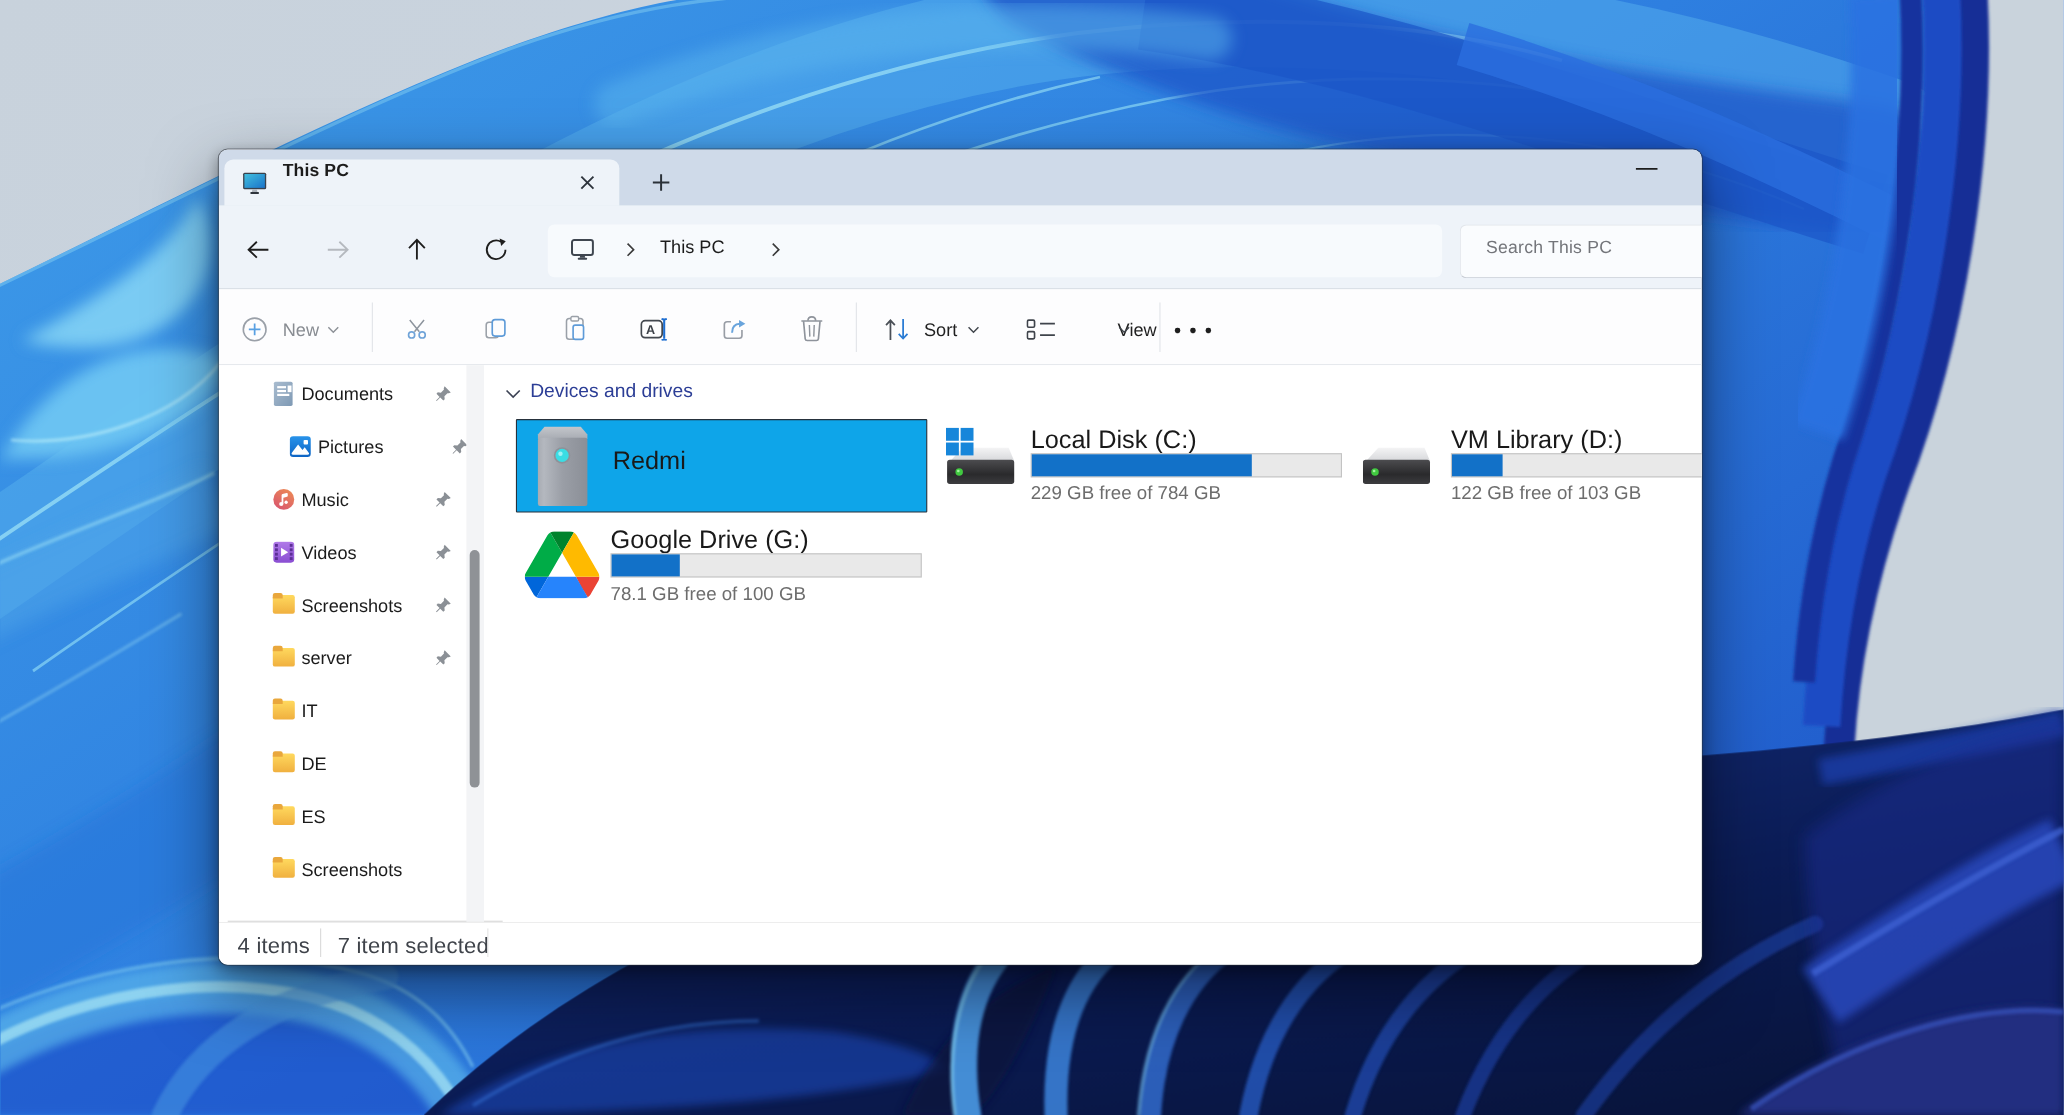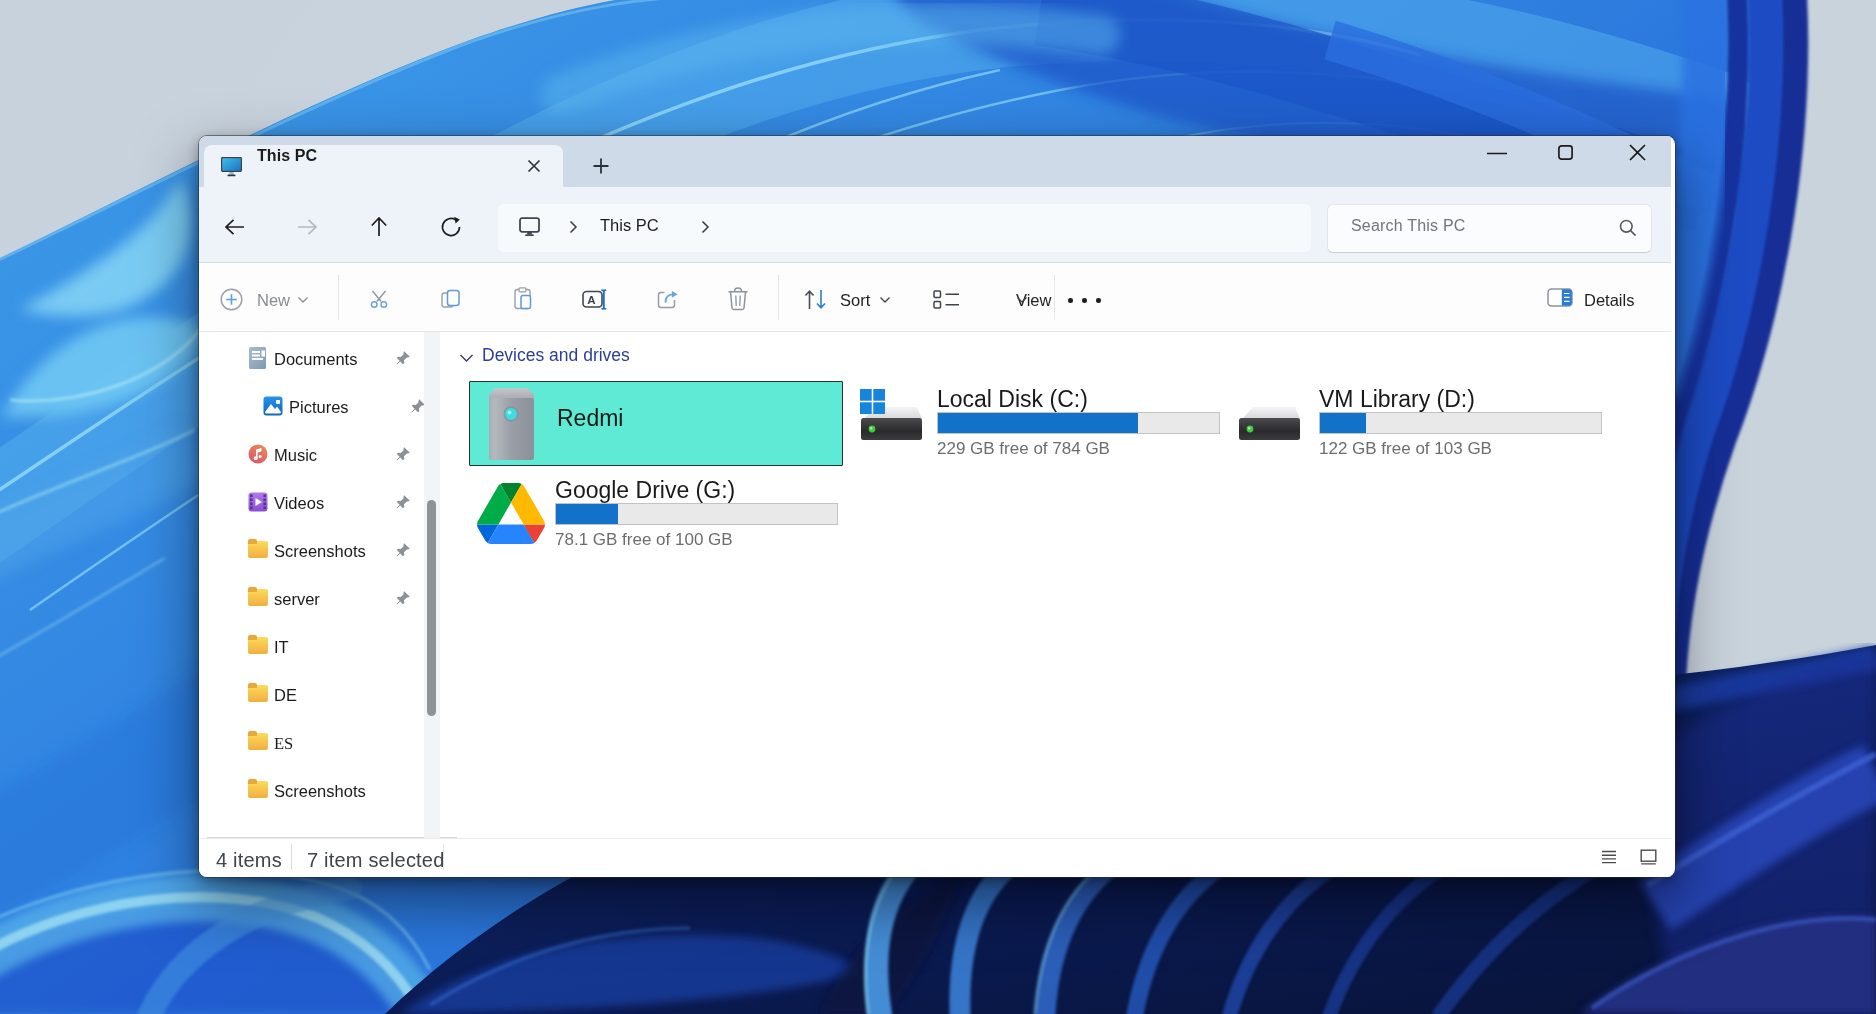--- a/index.html
+++ b/index.html
@@ -1,19 +1,19 @@
 <!DOCTYPE html>
 <html><head>
 <meta charset="utf-8">
 <style>
   * { margin:0; padding:0; box-sizing:border-box; }
   html,body { width:1876px; height:1014px; overflow:hidden; font-family:"Liberation Sans", sans-serif; }
   #stage { position:relative; width:1876px; height:1014px; overflow:hidden; }
   #wall { position:absolute; left:0; top:0; }
-  .win { position:absolute; left:199px; top:136px; width:1476px; height:741px;
+  .win { position:absolute; left:199px; top:136px; width:1348px; height:741px;
          border-radius:8px; overflow:hidden; background:#fff;
          box-shadow:0 25px 60px rgba(0,0,10,.5), 0 4px 14px rgba(0,0,10,.35);
          outline:1px solid rgba(40,45,55,.55); }
   .abs { position:absolute; }
   
   .titlebar { left:0; top:0; width:1472px; height:51px; background:#cfdae9; }
   .tab { left:5px; top:9px; width:359px; height:42px; background:#eef3f9; border-radius:8px 8px 0 0; }
   .tabtxt { left:58px; top:11px; font-size:16px; font-weight:700; color:#1c1c1c; letter-spacing:0.1px;}
   
   .navbar { left:0; top:51px; width:1472px; height:76px; background:#eef3f9; border-bottom:1px solid #d5dbe3; }
@@ -24,21 +24,21 @@
   
   .toolbar { left:0; top:127px; width:1472px; height:69px; background:#fdfdfe; border-bottom:1px solid #e4e7ec; }
   .vsep { width:1px; background:#e1e4e8; }
   .tbtxt { font-size:16.5px; color:#1f1f1f; }
   
   .content { left:0; top:196px; width:1472px; height:506px; background:#fff; }
   .scrolltrack { left:225px; top:196px; width:16px; height:506px; background:#f3f4f6; }
   .scrollthumb { left:228px; top:364px; width:9px; height:216px; background:#8f9296; border-radius:4.5px; }
   .hdr { left:283px; top:13px; font-size:17.5px; color:#2c3e96; }
   .tile { position:absolute; width:374px; height:85px; }
-  .tile.sel { background:#5eead4; border:1px solid #26313c; border-radius:1px; }
+  .tile.sel { background:#0ea5e9; border:1px solid #26313c; border-radius:1px; }
   .tlabel { position:absolute; left:86px; top:5px; font-size:23px; color:#191919;text-align:center; }
   .tbar { position:absolute; left:86px; top:31px; width:283px; height:22px; background:#e9e9e9; border:1px solid #c3c3c3; }
   .tfill { position:absolute; left:0; top:0; height:20px; background:#1271c8; }
   .tinfo { position:absolute; left:86px; top:58px; font-size:17px; color:#6d6d6d; }
   
   .statusbar { left:0; top:702px; width:1472px; height:39px; background:#fff; border-top:1px solid #ececec; }
   .sbtxt { font-size:20px; color:#3f434a; letter-spacing:0.2px; }
   .srow { position:absolute; left:49px; width:180px; height:24px; }
   .stxt { position:absolute; left:26px; top:2px; font-size:16.5px; color:#1b1b1b; white-space:nowrap; }
   .pin { position:absolute; left:147px; top:2px; }
@@ -479,21 +479,21 @@
             </svg></div>
         </div>
       <div class="srow" style="top:304px;">
           <div class="fold"></div>
           <div class="stxt">IT</div>
         </div>
       <div class="srow" style="top:352px;padding-left:44px;">
           <div class="fold"></div>
           <div class="stxt">DE</div>
         </div>
-      <div class="srow" style="top:400px;font-family:Liberation Serif, serif;">
+      <div class="srow" style="top:400px;">
           <div class="fold"></div>
           <div class="stxt">ES</div>
         </div>
       <div class="srow" style="top:448px;">
           <div class="fold"></div>
           <div class="stxt">Screenshots</div>
         </div>
       <div class="abs" style="left:8px; top:505px; width:250px; height:1px; background:#d8d8d8;"></div>
     </div>
     <div class="abs scrolltrack"></div>

